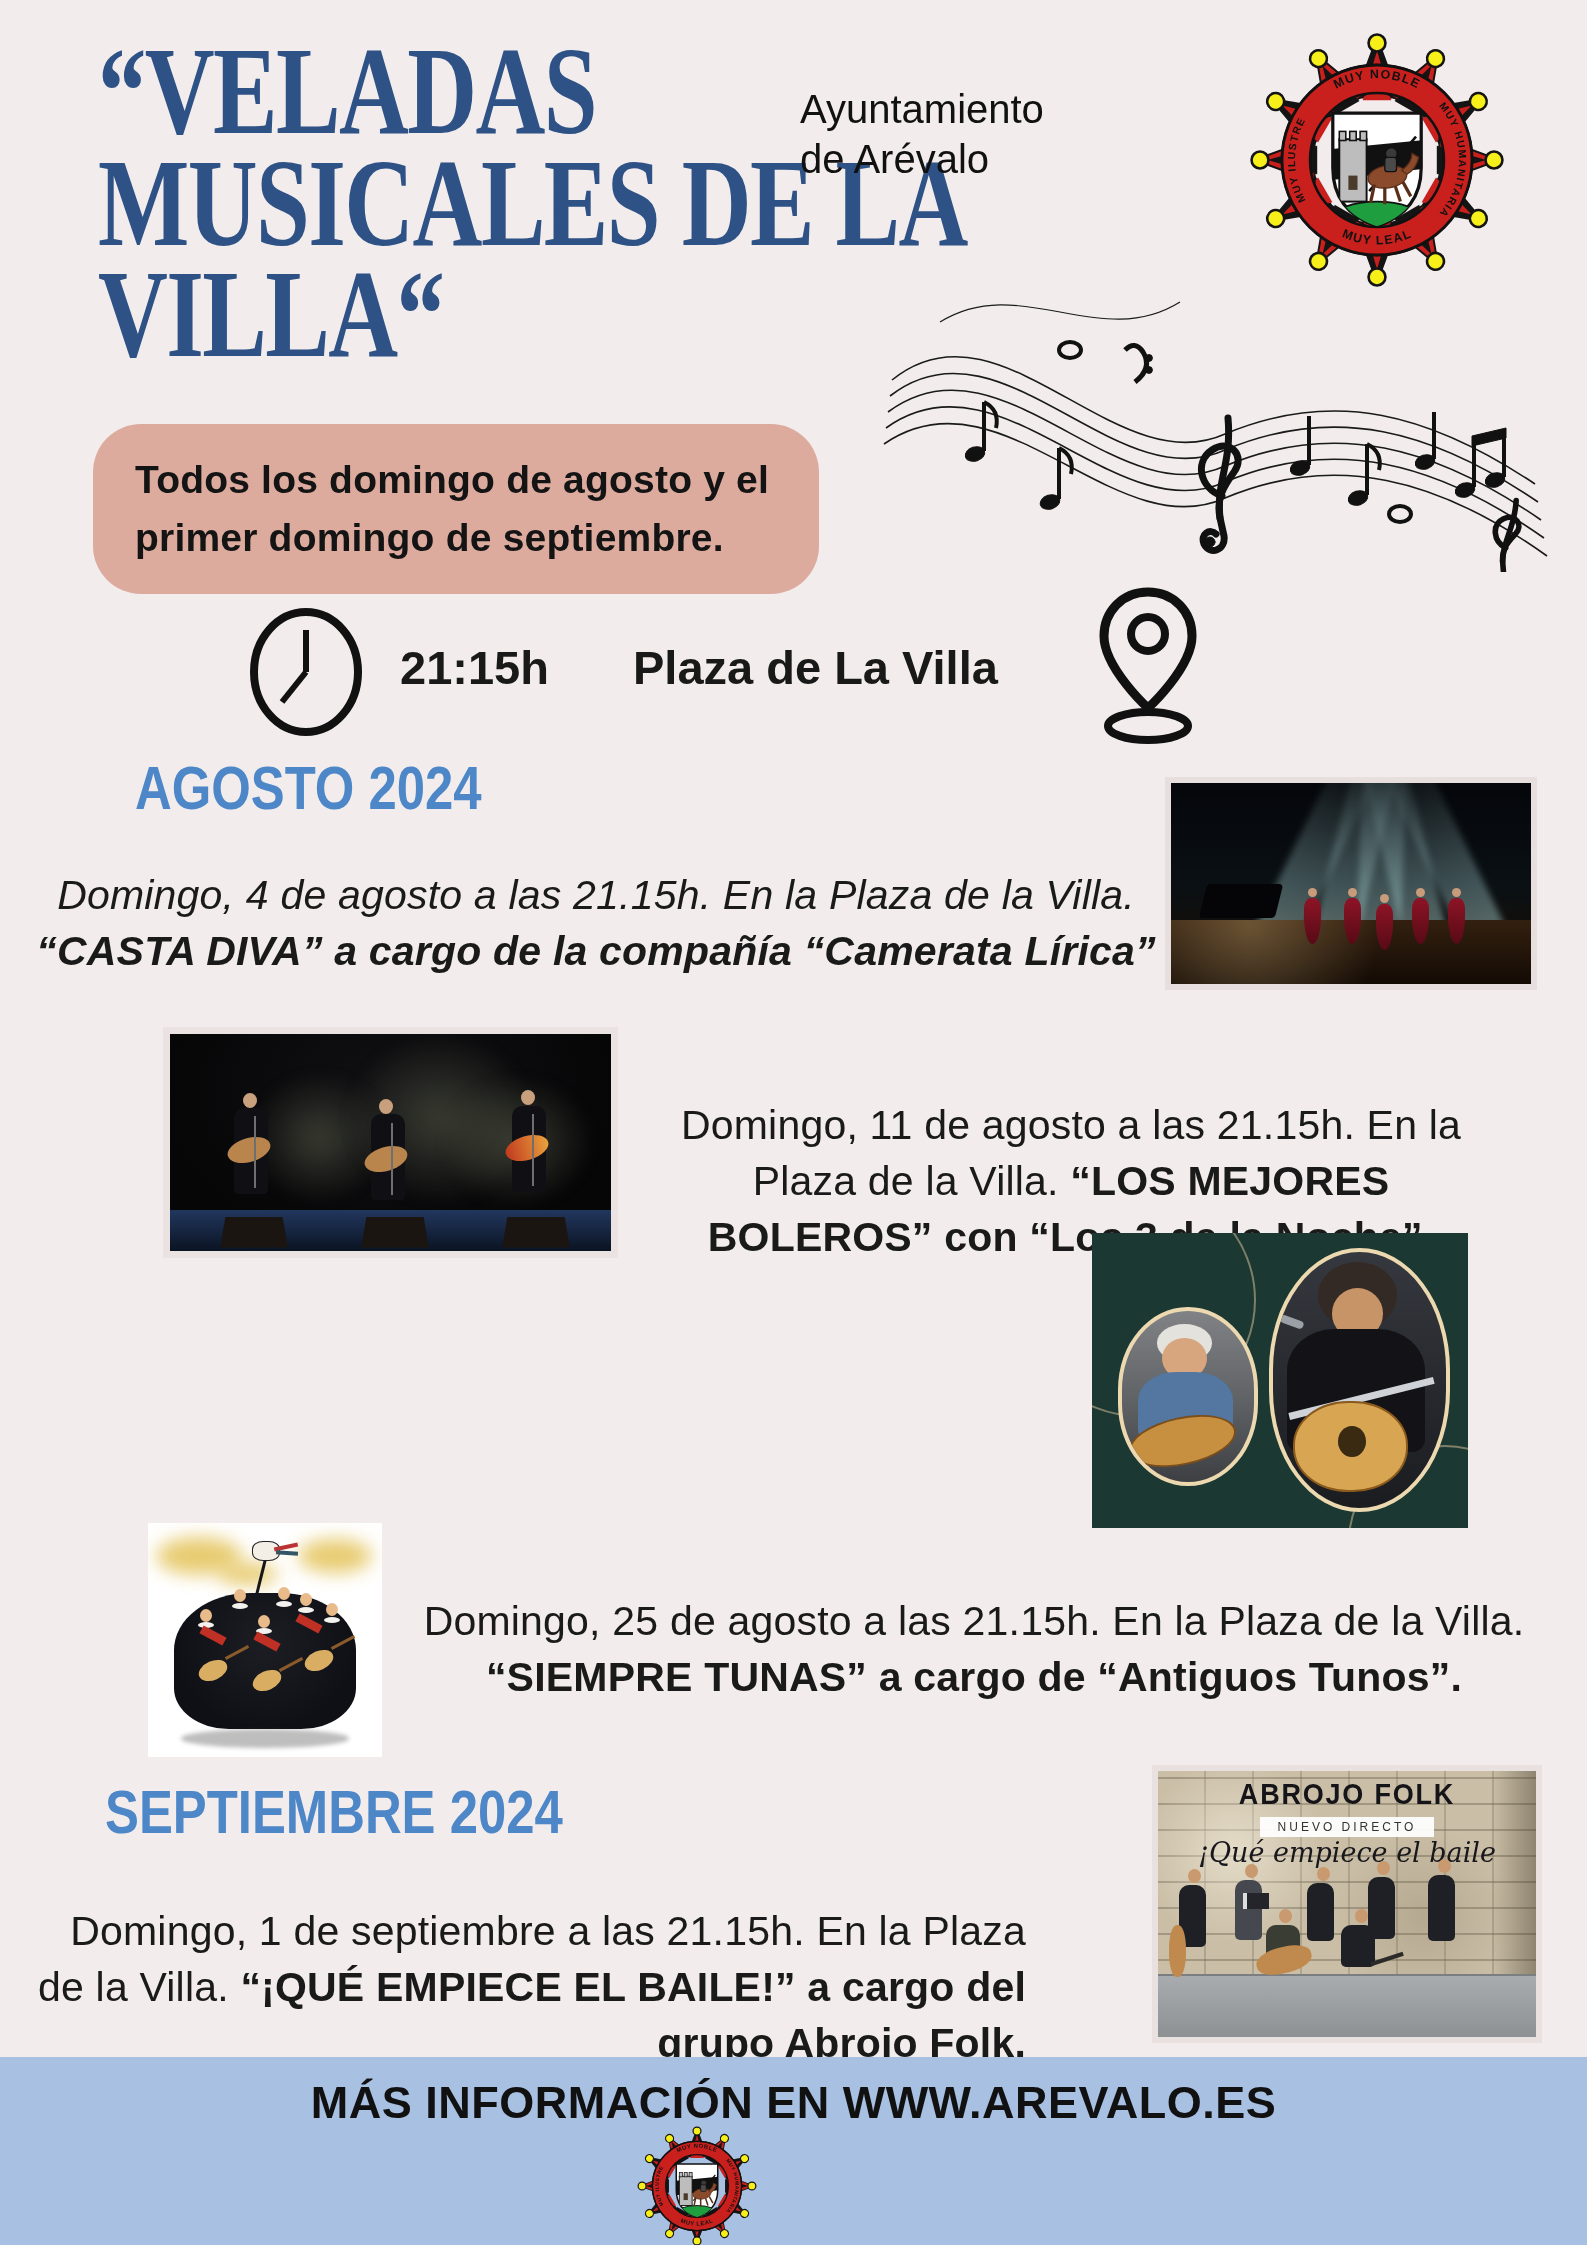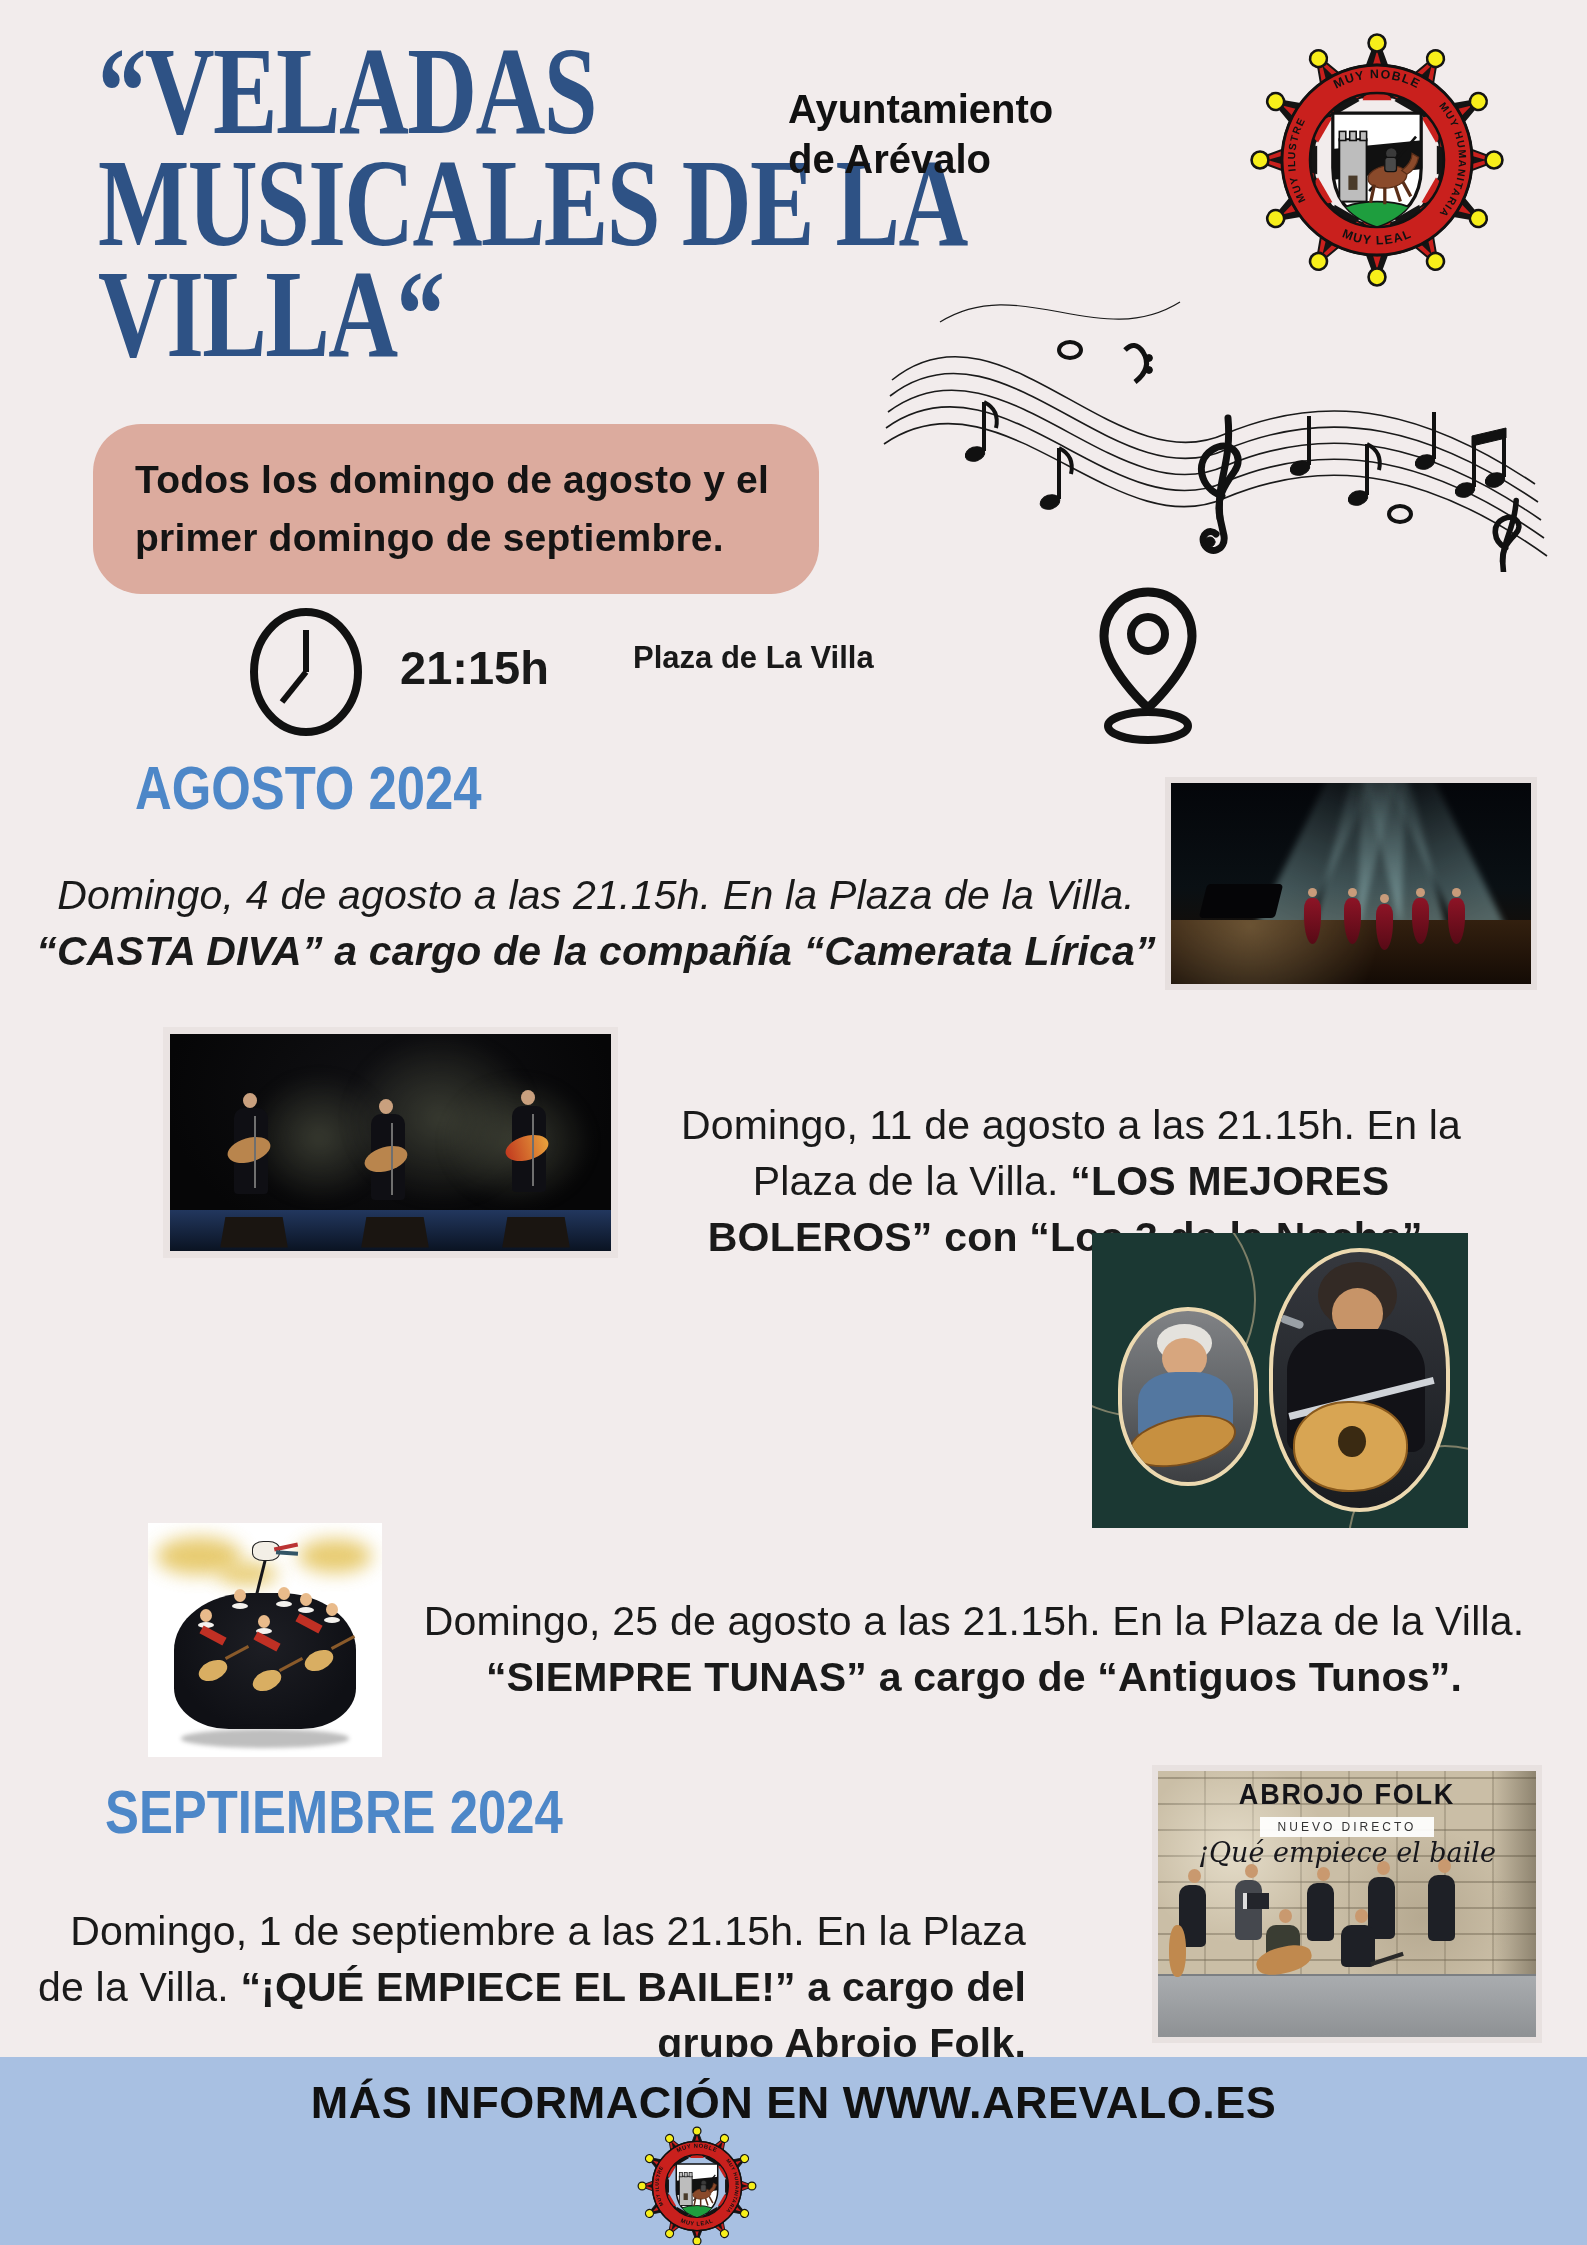--- a/index.html
+++ b/index.html
@@ -23,21 +23,21 @@
   
   .banner{
     position:absolute;left:93px;top:424px;width:726px;height:170px;
     background:#dcab9e;border-radius:48px;display:flex;align-items:center;
     padding:0 42px;box-sizing:border-box;
   }
   .banner p{margin:0;font-size:39px;font-weight:bold;line-height:1.5;color:#141414;letter-spacing:.2px;}
   
   .clock-icon{position:absolute;left:248px;top:606px;width:116px;height:134px;}
   .time-text{position:absolute;left:400px;top:640px;font-size:47px;font-weight:bold;}
-  .place-text{position:absolute;left:633px;top:640px;font-size:31px;font-weight:bold;}
+  .place-text{position:absolute;left:633px;top:640px;font-size:47px;font-weight:bold;}
   .pin-icon{position:absolute;left:1090px;top:584px;width:116px;height:164px;}
   
   .month{
     position:absolute;font-size:62px;font-weight:bold;color:#4d87c8;
     letter-spacing:0px;transform:scaleX(.82);transform-origin:left top;white-space:nowrap;
   }
   .month.agosto{left:135px;top:752px;}
   .month.septiembre{left:105px;top:1776px;}
   
   .event{position:absolute;text-align:center;font-size:41px;line-height:1.37;letter-spacing:.2px;color:#1a1a1a;}
@@ -101,21 +101,21 @@
       font-family:"DejaVu Serif",serif;font-style:italic;font-size:27px;}
   .p5 .person{border-radius:10px 10px 5px 5px;background:#1e2026;}
   .p5 .head5{width:13px;height:14px;border-radius:50%;background:#c9996f;}
   .p5 .gtr{background:#c0894e;border-radius:45%;}
   
   .footer{position:absolute;left:0;top:2057px;width:100%;height:188px;background:#a8c0e2;}
   .footer-info{position:absolute;left:0;top:20px;width:100%;text-align:center;
       font-size:45px;font-weight:bold;letter-spacing:.5px;color:#111;}
   .org{position:absolute;left:788px;top:84px;font-size:40px;font-weight:bold;line-height:1.25;color:#111;}
   .org span{display:block;font-weight:normal;}
-  .org .o1,.org .o2{font-weight:700;}
+  .org .o1,.org .o2{font-weight:400;margin-left:12px;}
 </style>
 </head>
 <body>
 
 <svg width="0" height="0" style="position:absolute" aria-hidden="true">
   <defs>
     <path id="tp-top" d="M37,100 A63,63 0 0 1 163,100" fill="none"></path>
     <path id="tp-bottom" d="M35,100 A65,65 0 0 0 165,100" fill="none"></path>
     <path id="tp-left" d="M100,163 A63,63 0 0 1 100,37" fill="none"></path>
     <path id="tp-right" d="M100,37 A63,63 0 0 1 100,163" fill="none"></path>

